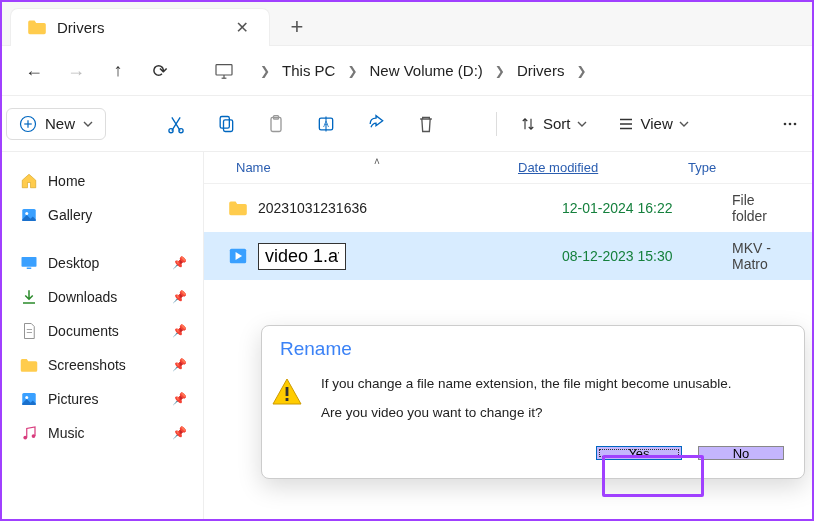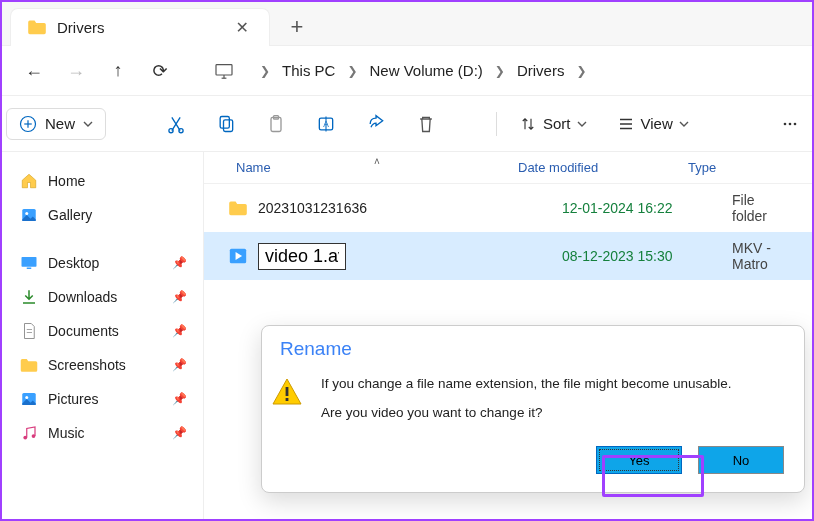--- a/index.html
+++ b/index.html
@@ -25,37 +25,37 @@
   .toolbar .divider { width: 1px; height: 24px; background: #ddd; }
   .content { display: flex; height: calc(100% - 150px); }
   .sidebar { width: 202px; border-right: 1px solid #eee; padding: 12px 0; overflow-y:auto;}
   .side-item { display: flex; align-items: center; gap: 10px; padding: 8px 18px; font-size: 14px; position: relative; }
   .side-item .pin { position: absolute; right: 16px; color: #888; font-size: 12px; }
   .side-sep { height: 14px; }
   .files { flex: 1; position: relative; }
   .col-headers { display: flex; padding: 8px 24px; font-size: 13px; color: #2a5db0; border-bottom: 1px solid #f0f0f0; }
   .col-name { width: 290px; padding-left: 8px; position: relative; }
   .col-name .sort-caret { position: absolute; left: 146px; top: -4px; font-size: 10px; color: #555; }
-  .col-date { width: 170px; }
+  .col-date { width: 170px; text-decoration: underline; }
   .col-type { flex: 1; }
   .file-row { display: flex; align-items: center; padding: 8px 24px; font-size: 14px; }
   .file-row .icon-cell { width: 30px; display: flex; align-items: center; }
   .file-row .name-cell { width: 268px; display: flex; align-items: center; }
   .file-row .date-cell { width: 170px; color: #15803d; margin-left: 36px; }
   .file-row .type-cell { flex: 1; color: #444; }
   .file-row.selected { background: #d8ecff; }
   .rename-input { border: 1px solid #333; padding: 2px 6px; font-size: 18px; width: 88px; background: #fff; font-family: inherit; }
   .dialog { position: absolute; left: 259px; top: 323px; width: 544px; background: #fff; border: 1px solid #ccc; border-radius: 8px; box-shadow: 0 8px 24px rgba(0,0,0,.15); }
   .dialog .dlg-title { padding: 12px 18px 6px; font-size: 19px; color: #3b82f6; }
   .dialog .dlg-body { display: flex; padding: 10px 7px 16px; gap: 16px; }
   .dialog .dlg-icon { width: 36px; display: flex; align-items: flex-start; justify-content: center; }
   .dialog .dlg-text { flex: 1; font-size: 13.5px; color: #222; }
   .dialog .dlg-text .line2 { margin-top: 14px; }
   .dialog .dlg-buttons { display: flex; justify-content: flex-end; gap: 16px; padding: 10px 20px 18px; }
-  .dialog .dlg-btn { width: 86px; height: 28px; border: 1px solid #888; background: #0ea5e9; font-size: 13px; display: flex; align-items: center; justify-content: center; }
+  .dialog .dlg-btn { width: 86px; height: 14px; border: 1px solid #888; background: #c4b5fd; font-size: 13px; display: flex; align-items: center; justify-content: center; }
   .dialog .dlg-btn.default { outline: 1px dotted #333; outline-offset: -4px; border: 1px solid #0067c0; }
   .yes-highlight { position: absolute; border: 3px solid #a040ff; width: 102px; height: 42px; left: 600px; top: 453px; border-radius: 2px; pointer-events: none; }
   .folder-svg { fill: #ffcc4d; }
   .underline-first::first-letter { text-decoration: underline; }
 </style>
 </head>
 <body>
 
 <div class="tab-bar">
   <div class="tab">

